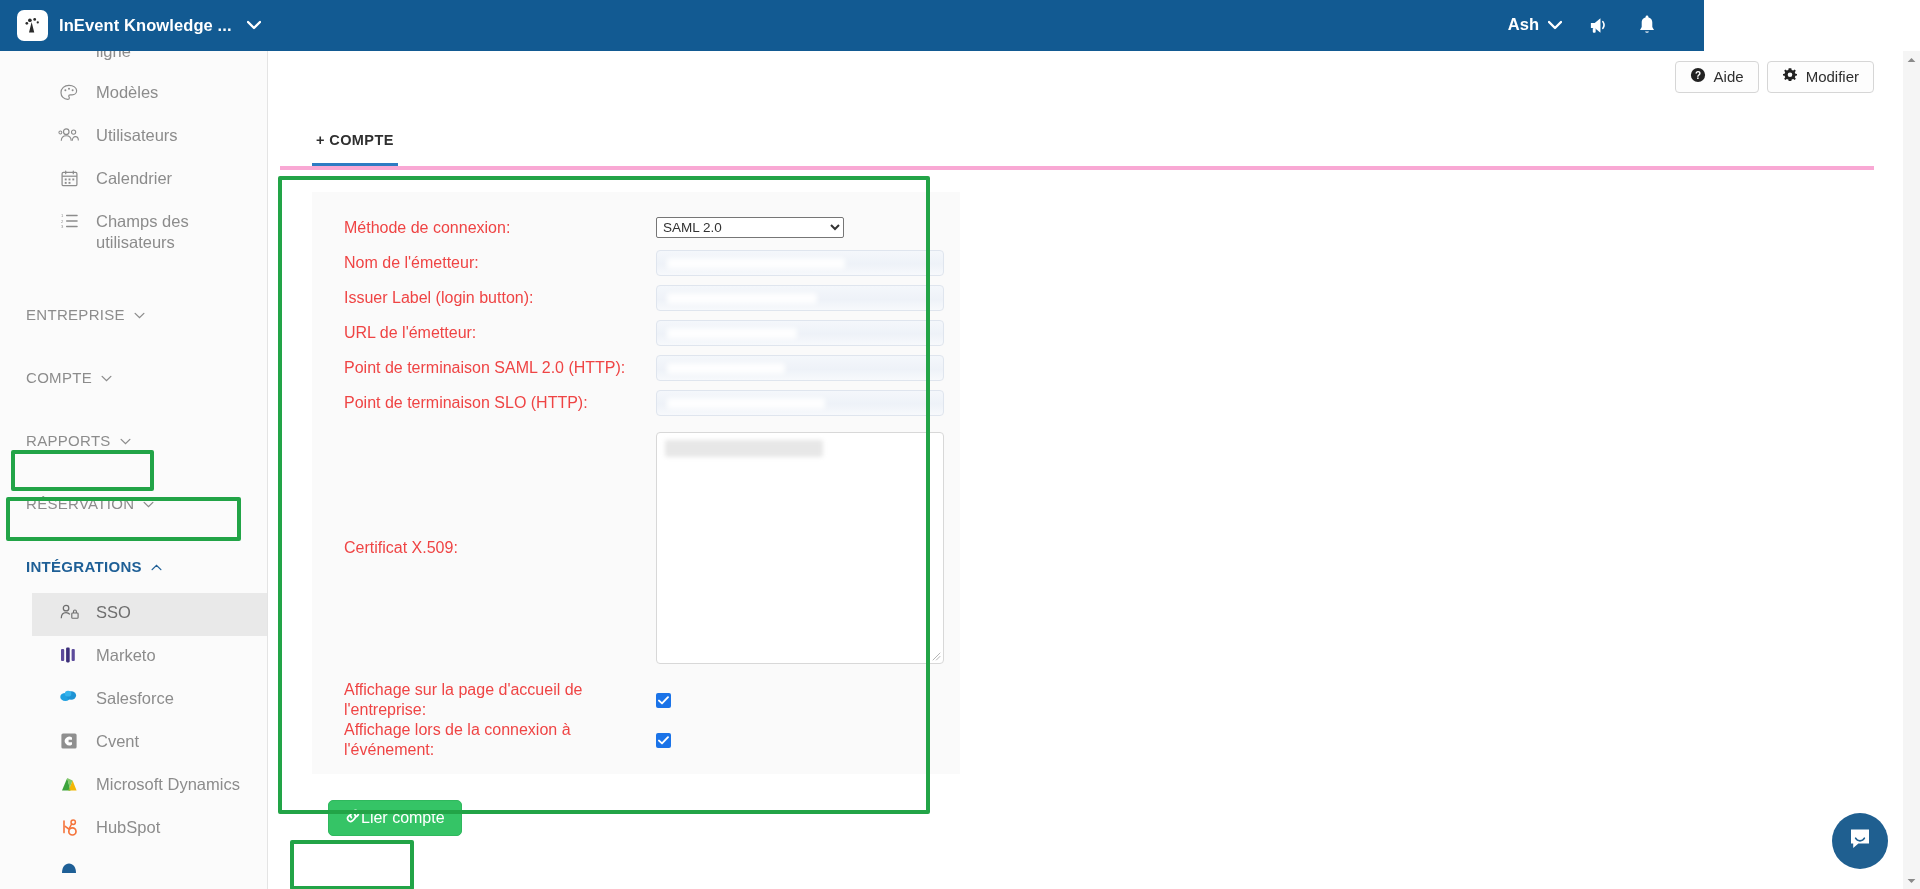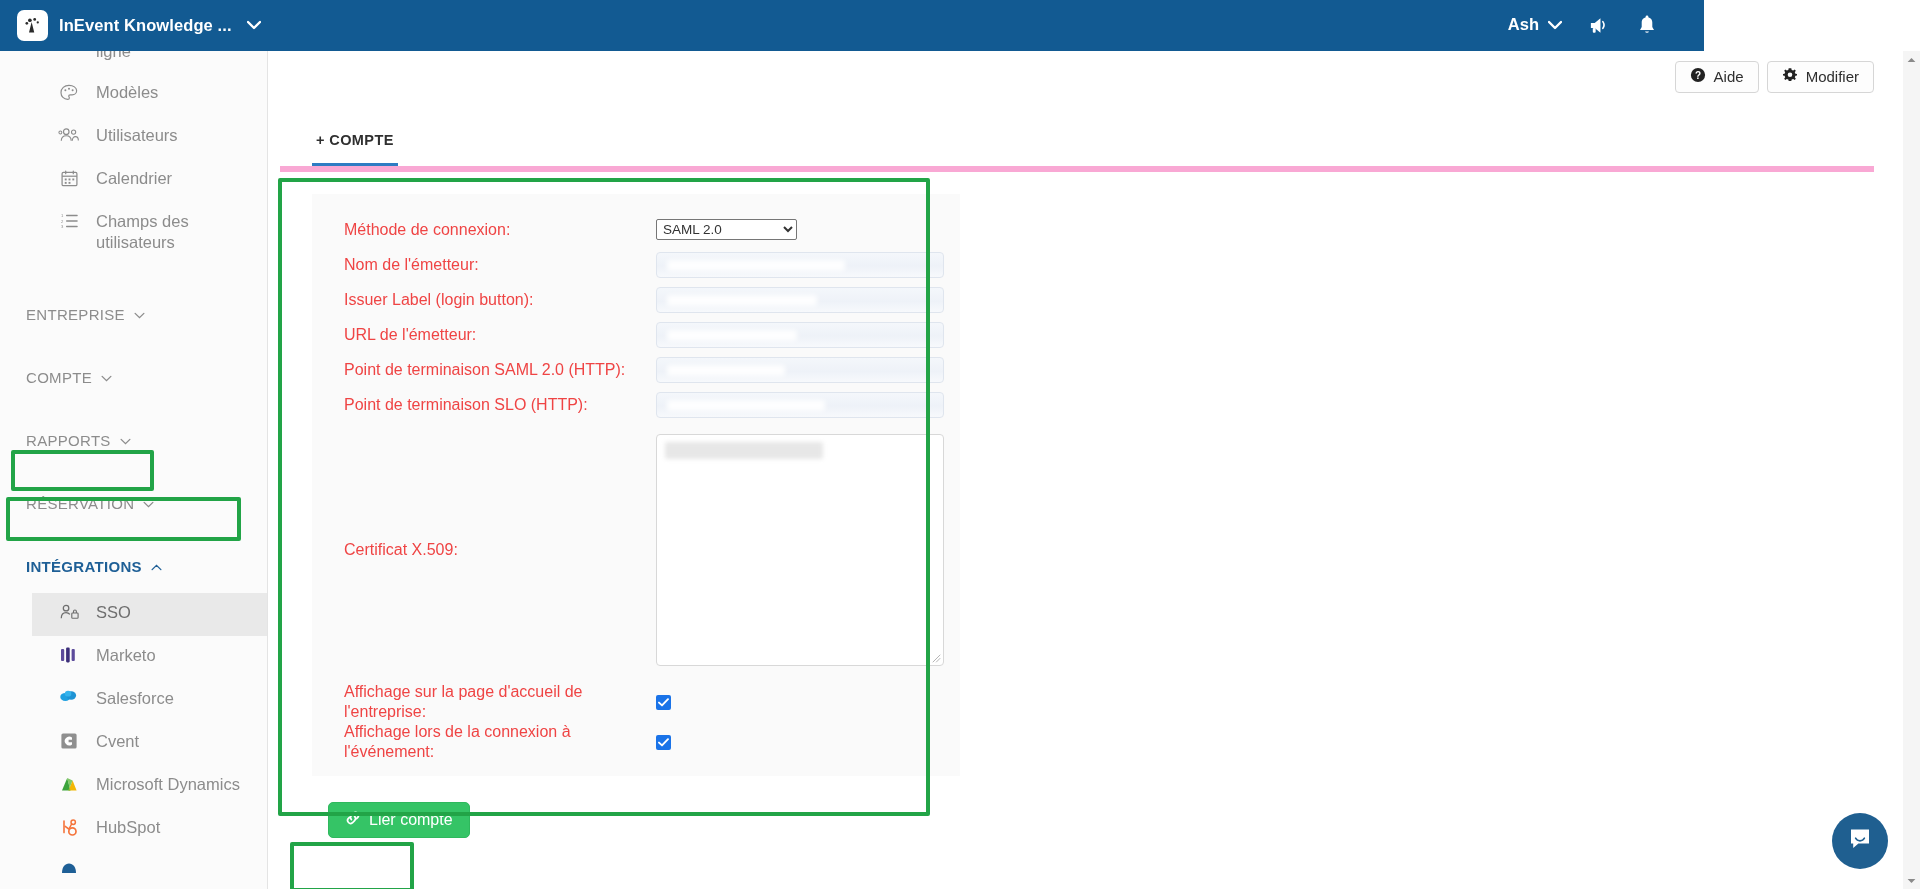--- a/index.html
+++ b/index.html
@@ -135,21 +135,21 @@
     background: #fdfdfd; color: #2f2f2f; font-size: 15px;
     cursor: pointer;
   }
   .content-card {
     margin: 0 46px 0 12px;
     background: #fff;
     min-height: 760px;
     padding-top: 16px;
   }
   .tabs {
-    border-bottom: 6px solid #f9a8d4;
+    border-bottom: 4px solid #f9a8d4;
     padding-left: 32px;
     display: flex;
   }
   .tab {
     font-size: 14.5px; font-weight: 700; color: #303030;
     letter-spacing: .4px;
     padding: 14px 4px 15px 4px;
     border-bottom: 3px solid #2e7cc3;
     cursor: pointer;
   }
@@ -166,21 +166,21 @@
     min-height: 35px;
   }
   .flabel {
     width: 312px; flex: 0 0 312px;
     font-size: 16px; color: #ef4444;
     line-height: 20px;
   }
   .fctl { flex: 1 1 auto; display: flex; }
 
   select.sel {
-    width: 141px; height: 21px;
+    width: 188px; height: 21px;
     font-family: "Liberation Sans", sans-serif;
     font-size: 13.5px; color: #333;
     border: 1px solid #767676; border-radius: 2px;
     background: #fff; padding: 0 2px;
   }
   .fakeinput {
     width: 288px; height: 26px;
     border: 1px solid #dfe5ee; border-radius: 4px;
     background: linear-gradient(180deg,#f4f7fb 0%,#eef2f8 55%,#f7f9fc 100%);
     position: relative; overflow: hidden;
@@ -209,21 +209,21 @@
   .cbrow { display: flex; align-items: center; padding: 0 18px 0 32px; min-height: 34px; }
   .cb {
     width: 15px; height: 15px; border-radius: 2px;
     background: #1a73e8; display: flex;
     align-items: center; justify-content: center;
     cursor: pointer;
   }
   .cb svg { display: block; }
 
   .linkbtn {
-    display: inline-flex; align-items: center; gap: 8px;
+    display: inline-flex; align-items: center; gap: 0;
     height: 36px; padding: 0 16px;
     background: #35c466; border: 1px solid #2fb85d;
     border-radius: 5px; color: #fff; font-size: 16px;
     cursor: pointer;
   }
 
   
   .main-sb {
     position: absolute; top: 51px; right: 0;
     width: 17px; height: 838px; background: #f5f5f5;

